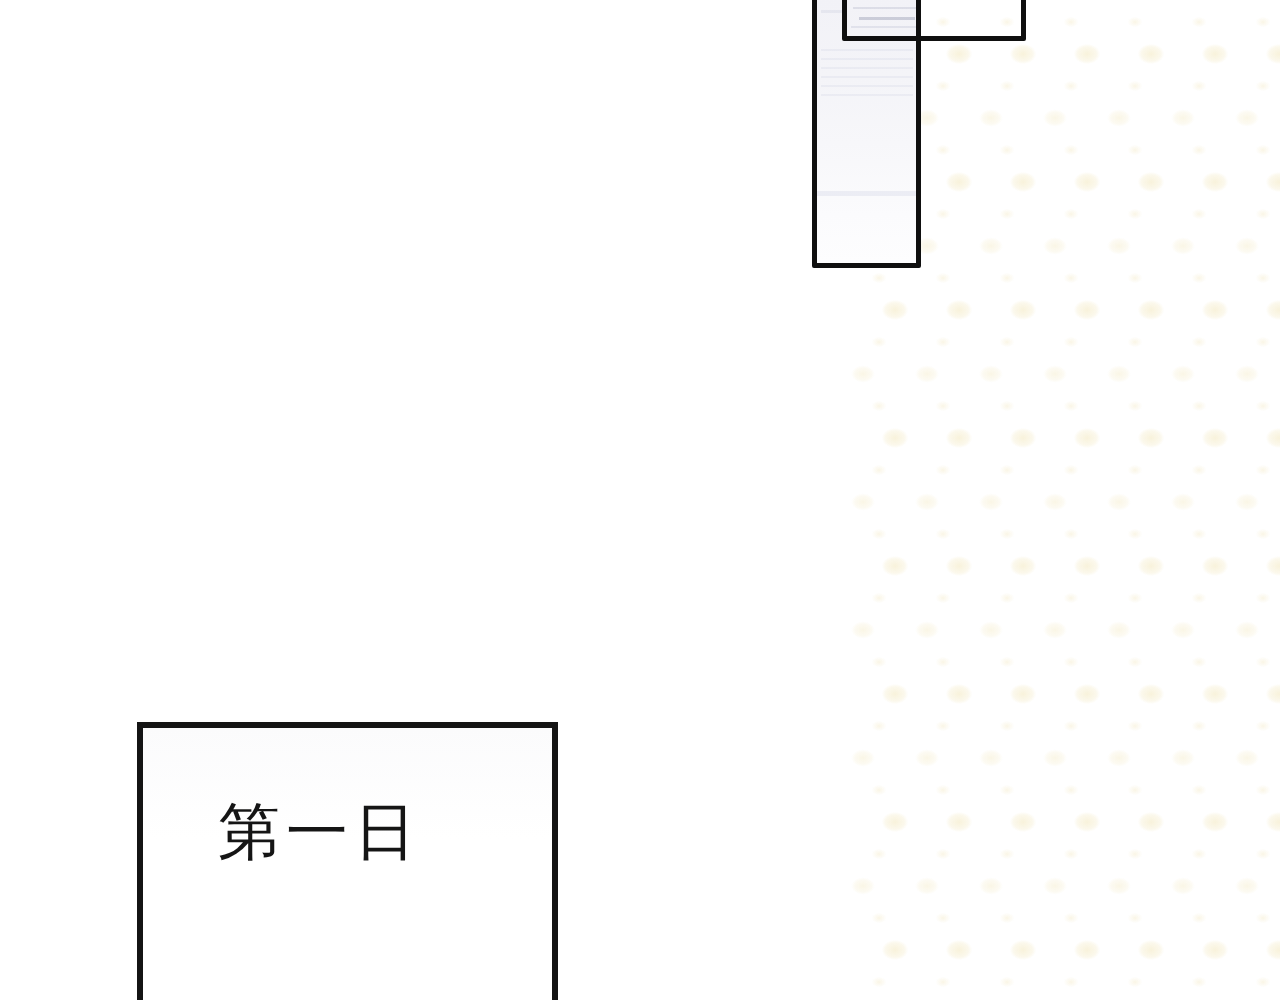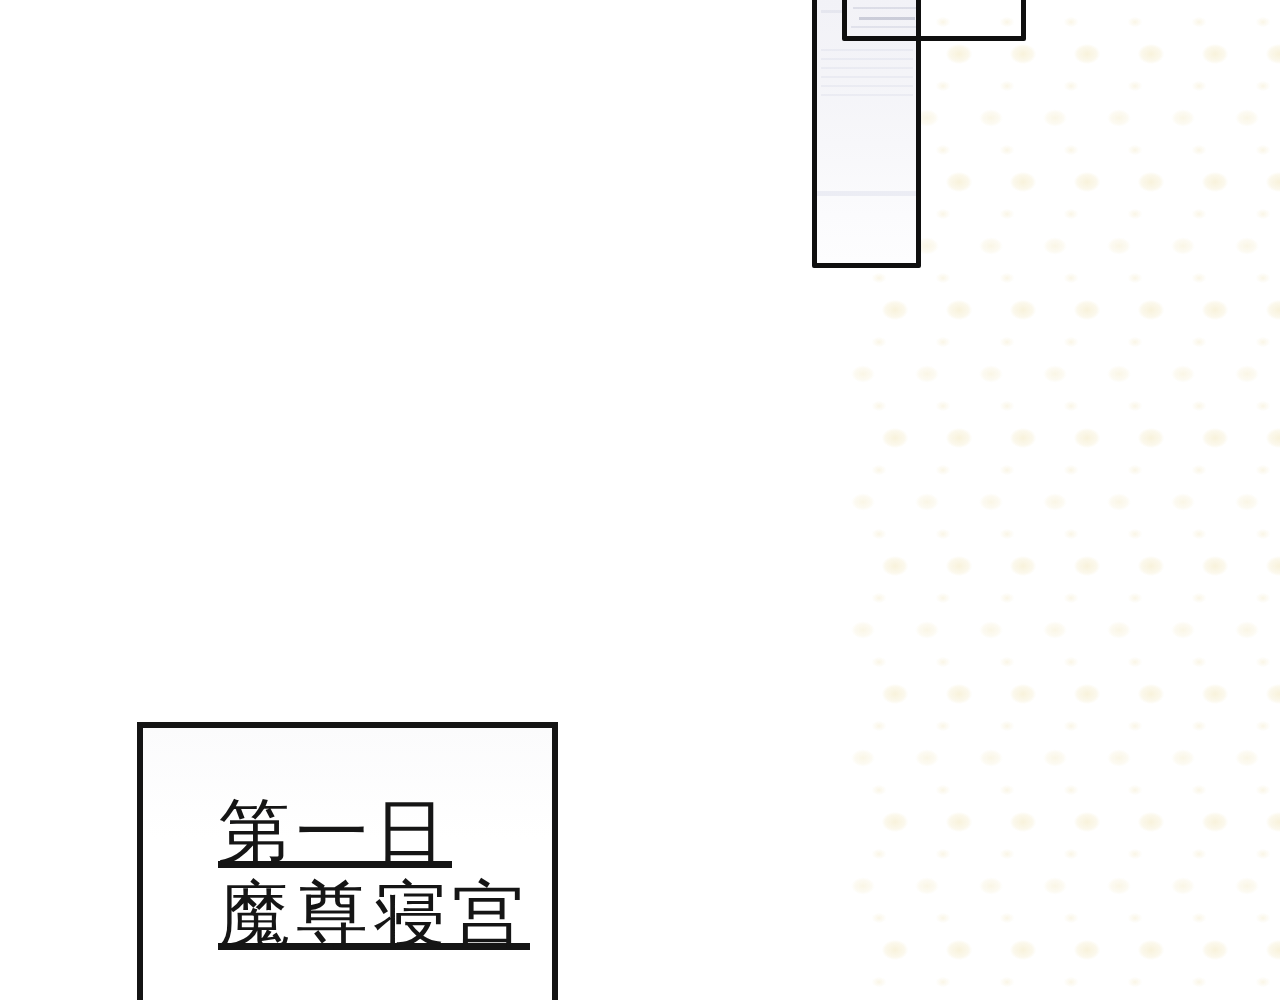--- a/index.html
+++ b/index.html
@@ -84,27 +84,26 @@
     top: 722px;
     width: 421px;
     height: 330px;
     box-sizing: border-box;
     border: 6px solid #141414;
     background: linear-gradient(180deg, #fbfbfc 0%, #ffffff 35%);
     z-index: 4;
   }
   .caption-text {
     padding: 63px 0 0 75px;
-    font-size: 72px;
+    font-size: 62px;
     line-height: 82px;
     letter-spacing: 6px;
     font-weight: 500;
     color: #151515;
     white-space: nowrap;
-    text-decoration: underline;
   }
   .caption-line {
     display: block;
   }
 </style>
 </head>
 <body>
 
 <div class="page">
 
@@ -112,17 +111,16 @@
 
   <div class="panel-vertical">
     <div class="stripes"></div>
   </div>
 
   <div class="panel-horizontal"></div>
 
   <div class="caption-box">
     <div class="caption-text">
       <span class="caption-line">第一日</span>
-      <span class="caption-line">魔尊寝宫</span>
     </div>
   </div>
 
 </div>
 
 </body></html>

